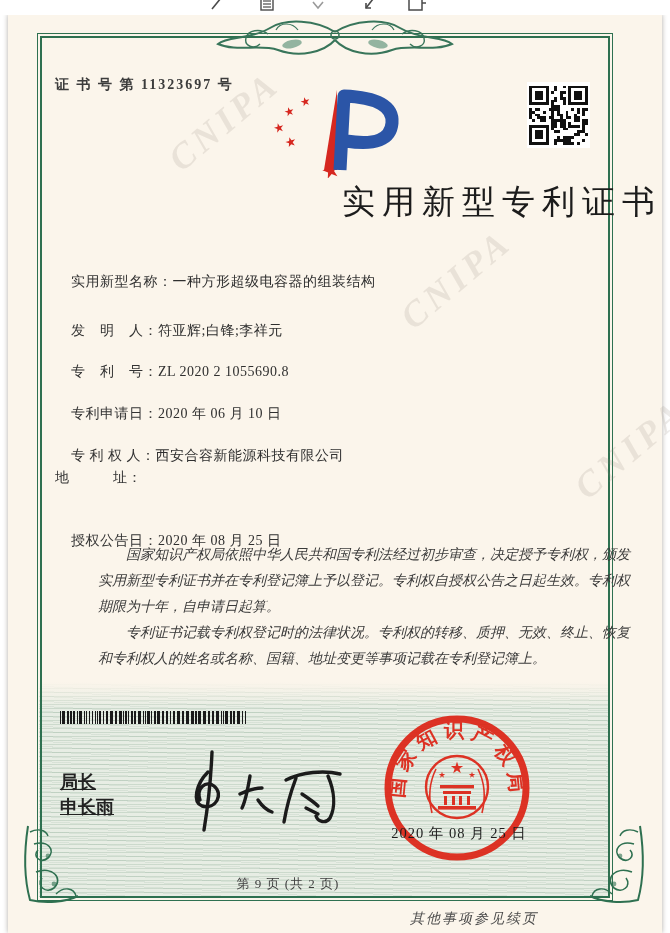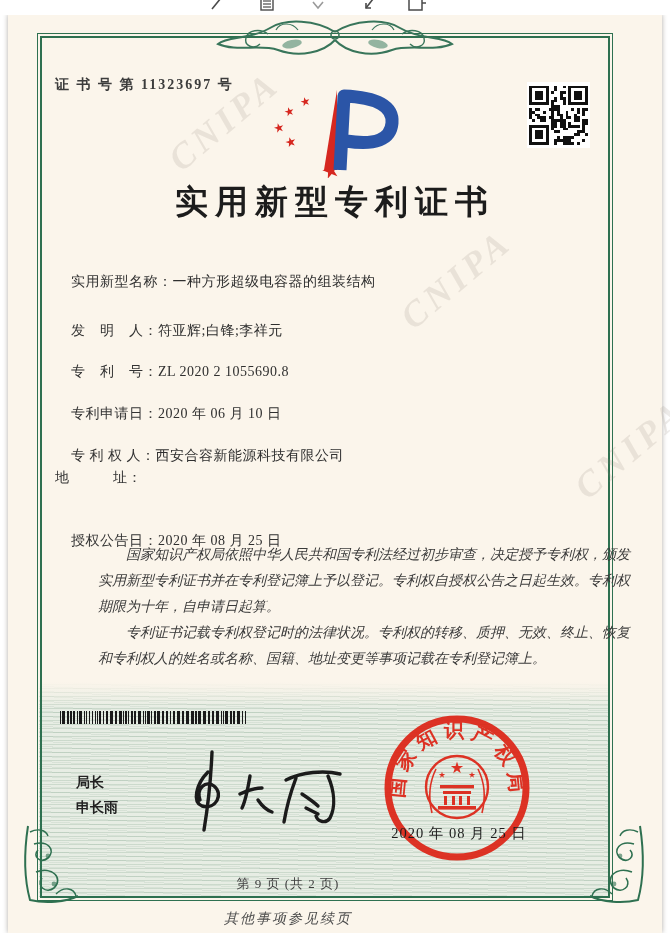--- a/index.html
+++ b/index.html
@@ -32,41 +32,41 @@
   .flourish{position:absolute;width:62px;height:84px;z-index:6;}
   .flourish.bl{left:12px;top:808px;}
   .flourish.br{left:578px;top:808px;transform:scaleX(-1);}
   
   .wm{position:absolute;font-style:italic;font-weight:bold;font-size:36px;
       color:rgba(140,130,118,.16);letter-spacing:5px;transform:rotate(-40deg);z-index:1;}
   
   .cert-no{position:absolute;left:47px;top:62px;font-size:14px;letter-spacing:2px;color:#3c3c3c;font-weight:bold;}
   .logo{position:absolute;left:237px;top:70px;width:185px;height:94px;}
   .qr{position:absolute;left:519px;top:68px;width:59px;height:62px;background:#fff;padding:2px;}
-  .title{position:absolute;left:0;top:166px;width:654px;text-align:center;
-         font-size:33px;font-weight:bold;color:#1c1c1c;letter-spacing:7px;}
+  .title{position:absolute;left:0;top:166px;width:654px;text-align:right;
+         font-size:33px;font-weight:normal;color:#1c1c1c;letter-spacing:7px;}
   .row{position:absolute;left:47px;font-size:14px;color:#333;letter-spacing:.5px;white-space:pre;}
   .row .lab{color:#333;}
   .row .val{color:#2f2f2f;}
   .row-addr{display:flex;white-space:pre;}
   .row-addr .val2{line-height:21px;white-space:pre-wrap;}
   .grant-no{position:absolute;left:360px;top:0;}
   .paras{position:absolute;left:47px;top:528px;width:532px;font-size:14px;line-height:26px;
          color:#3a3a3a;font-style:italic;margin-left:43px;}
   .paras p{margin:0;text-indent:2em;text-align:justify;}
   .barcode{position:absolute;left:52px;top:697px;width:186px;height:13px;}
-  .issuer{position:absolute;left:68px;top:756px;font-size:14px;font-weight:bold;color:#222;
-          font-family:"Liberation Sans","DejaVu Sans",sans-serif;line-height:25px;}
+  .issuer{position:absolute;left:52px;top:756px;font-size:18px;font-weight:bold;color:#222;
+          font-family:"Liberation Sans","DejaVu Sans",sans-serif;line-height:25px;text-decoration:underline;}
   .signature{position:absolute;left:170px;top:728px;width:175px;height:92px;z-index:8;}
   .seal{position:absolute;left:374px;top:699px;width:150px;height:150px;opacity:.93;z-index:7;}
   .seal-date{position:absolute;left:378px;top:810px;width:146px;text-align:center;
              font-size:14.5px;color:#1d1d1d;letter-spacing:1px;z-index:9;}
   .page-info{position:absolute;left:30px;top:861px;width:500px;text-align:center;
              font-size:13px;color:#3f3f3f;letter-spacing:1px;z-index:8;}
-  .footer-note{position:absolute;left:30px;top:896px;width:500px;text-align:center;
+  .footer-note{position:absolute;left:30px;top:896px;width:500px;text-align:right;
                font-size:14px;color:#4c4c4c;font-style:italic;letter-spacing:2px;}
 </style>
 </head>
 <body>
 
 <div class="top-strip">
   <svg style="left:208px" width="18" height="18" viewBox="0 0 18 18">
     <line x1="13" y1="3" x2="4" y2="14" stroke="#4a4a4a" stroke-width="1.6"></line>
   </svg>
   <svg style="left:258px" width="18" height="18" viewBox="0 0 18 18">

